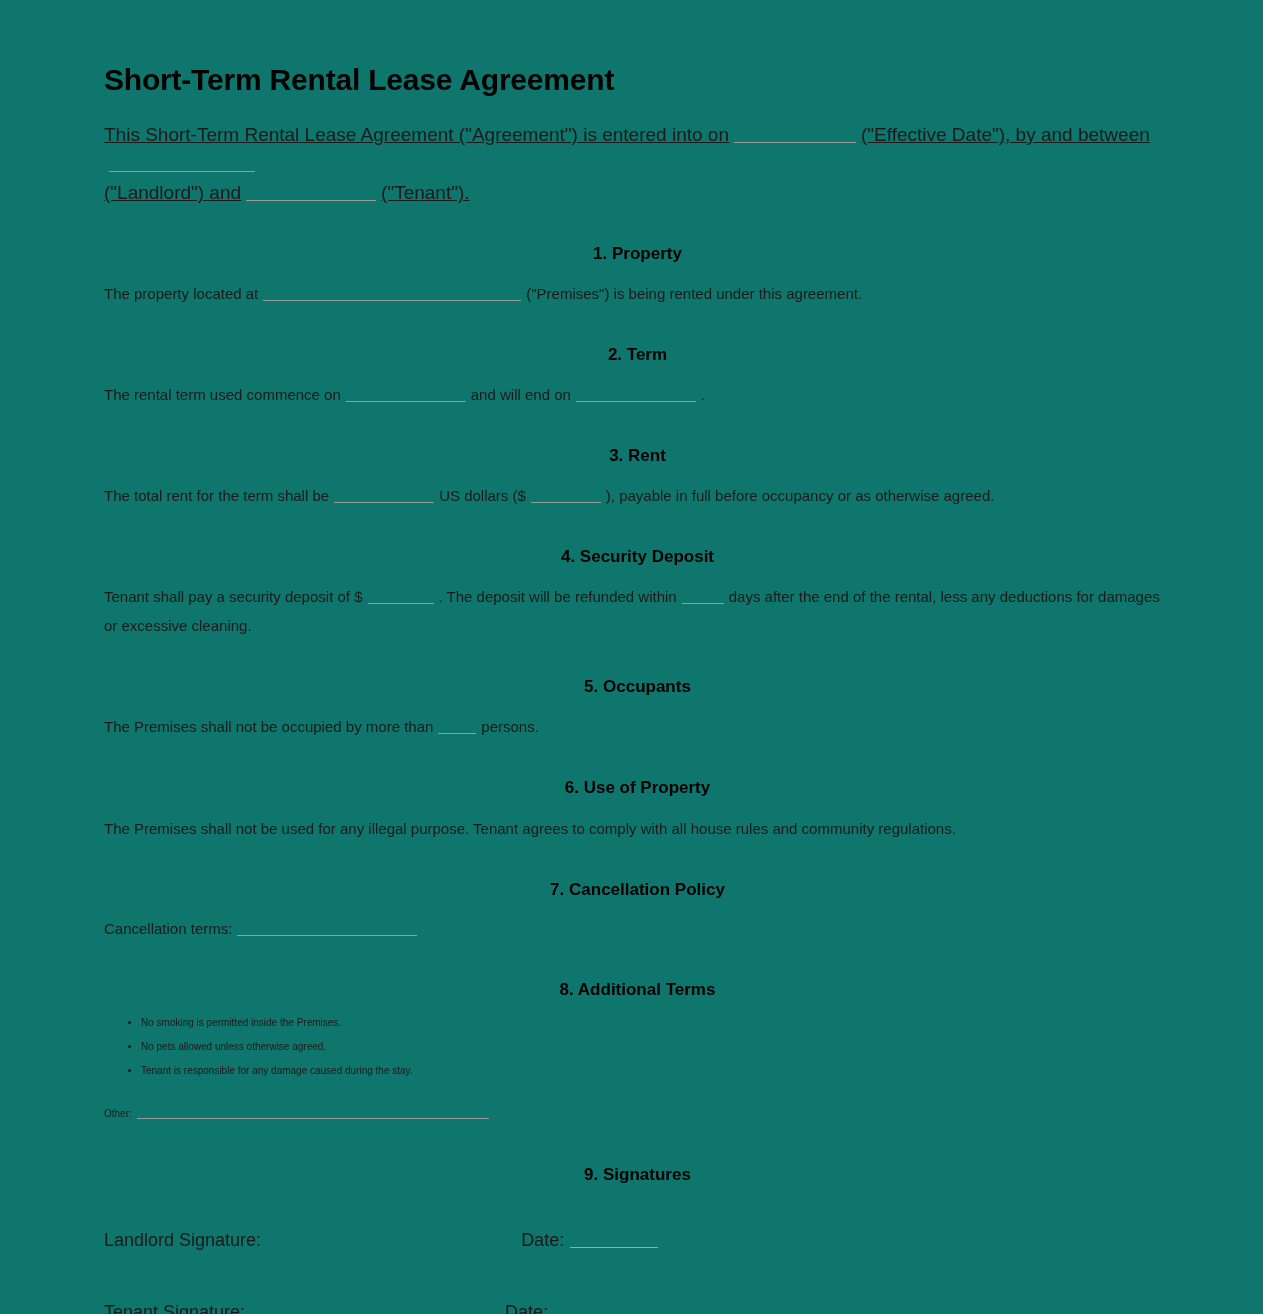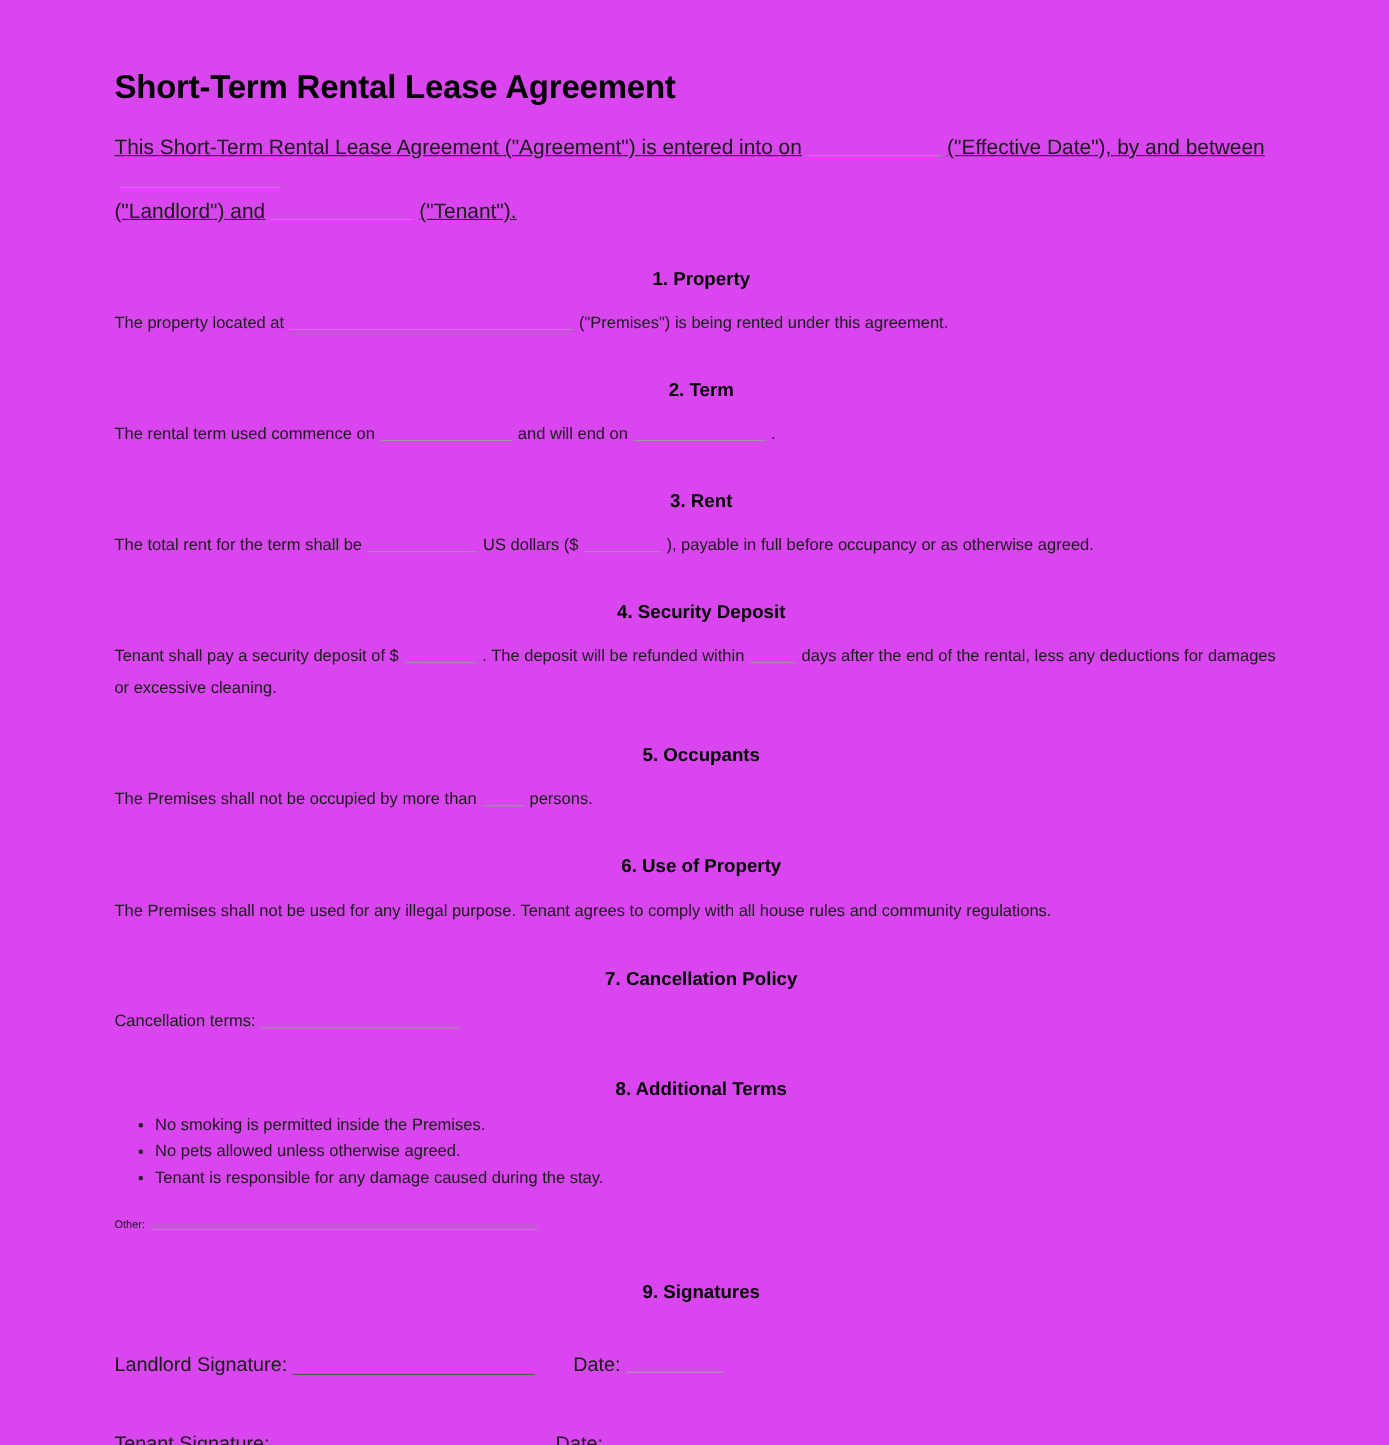--- a/index.html
+++ b/index.html
@@ -15,21 +15,21 @@
     color: #1a1a1a;
     -webkit-font-smoothing: antialiased;
     overflow: hidden;
   }
   .page {
     position: relative;
     width: 1263px;
     height: 1314px;
     box-sizing: border-box;
     padding: 62px 92px 0 104px;
-    background: #d946ef;
+    background: #0f766e;
   }
   .doc-title {
     font-size: 30px;
     font-weight: bold;
     letter-spacing: -0.2px;
     line-height: 1.2;
     margin: 0 0 22px 0;
     color: #000000;
   }
   .intro {
@@ -73,21 +73,21 @@
   .blank.w-money    { width: 70px; }
   .blank.w-deposit  { width: 66px; }
   .blank.w-days     { width: 42px; }
   .blank.w-persons  { width: 38px; }
   .blank.w-cancel   { width: 180px; }
   .blank.w-other    { width: 352px; }
 
   ul.terms-list {
     margin: 10px 0 16px 0;
     padding-left: 37px;
-    font-size: 15px;
+    font-size: 10px;
     line-height: 24px;
   }
   ul.terms-list li {
     margin: 0;
     padding: 0;
   }
   .other-line {
     font-size: 10px;
     line-height: 29px;
     margin: 8px 0 0 0;

